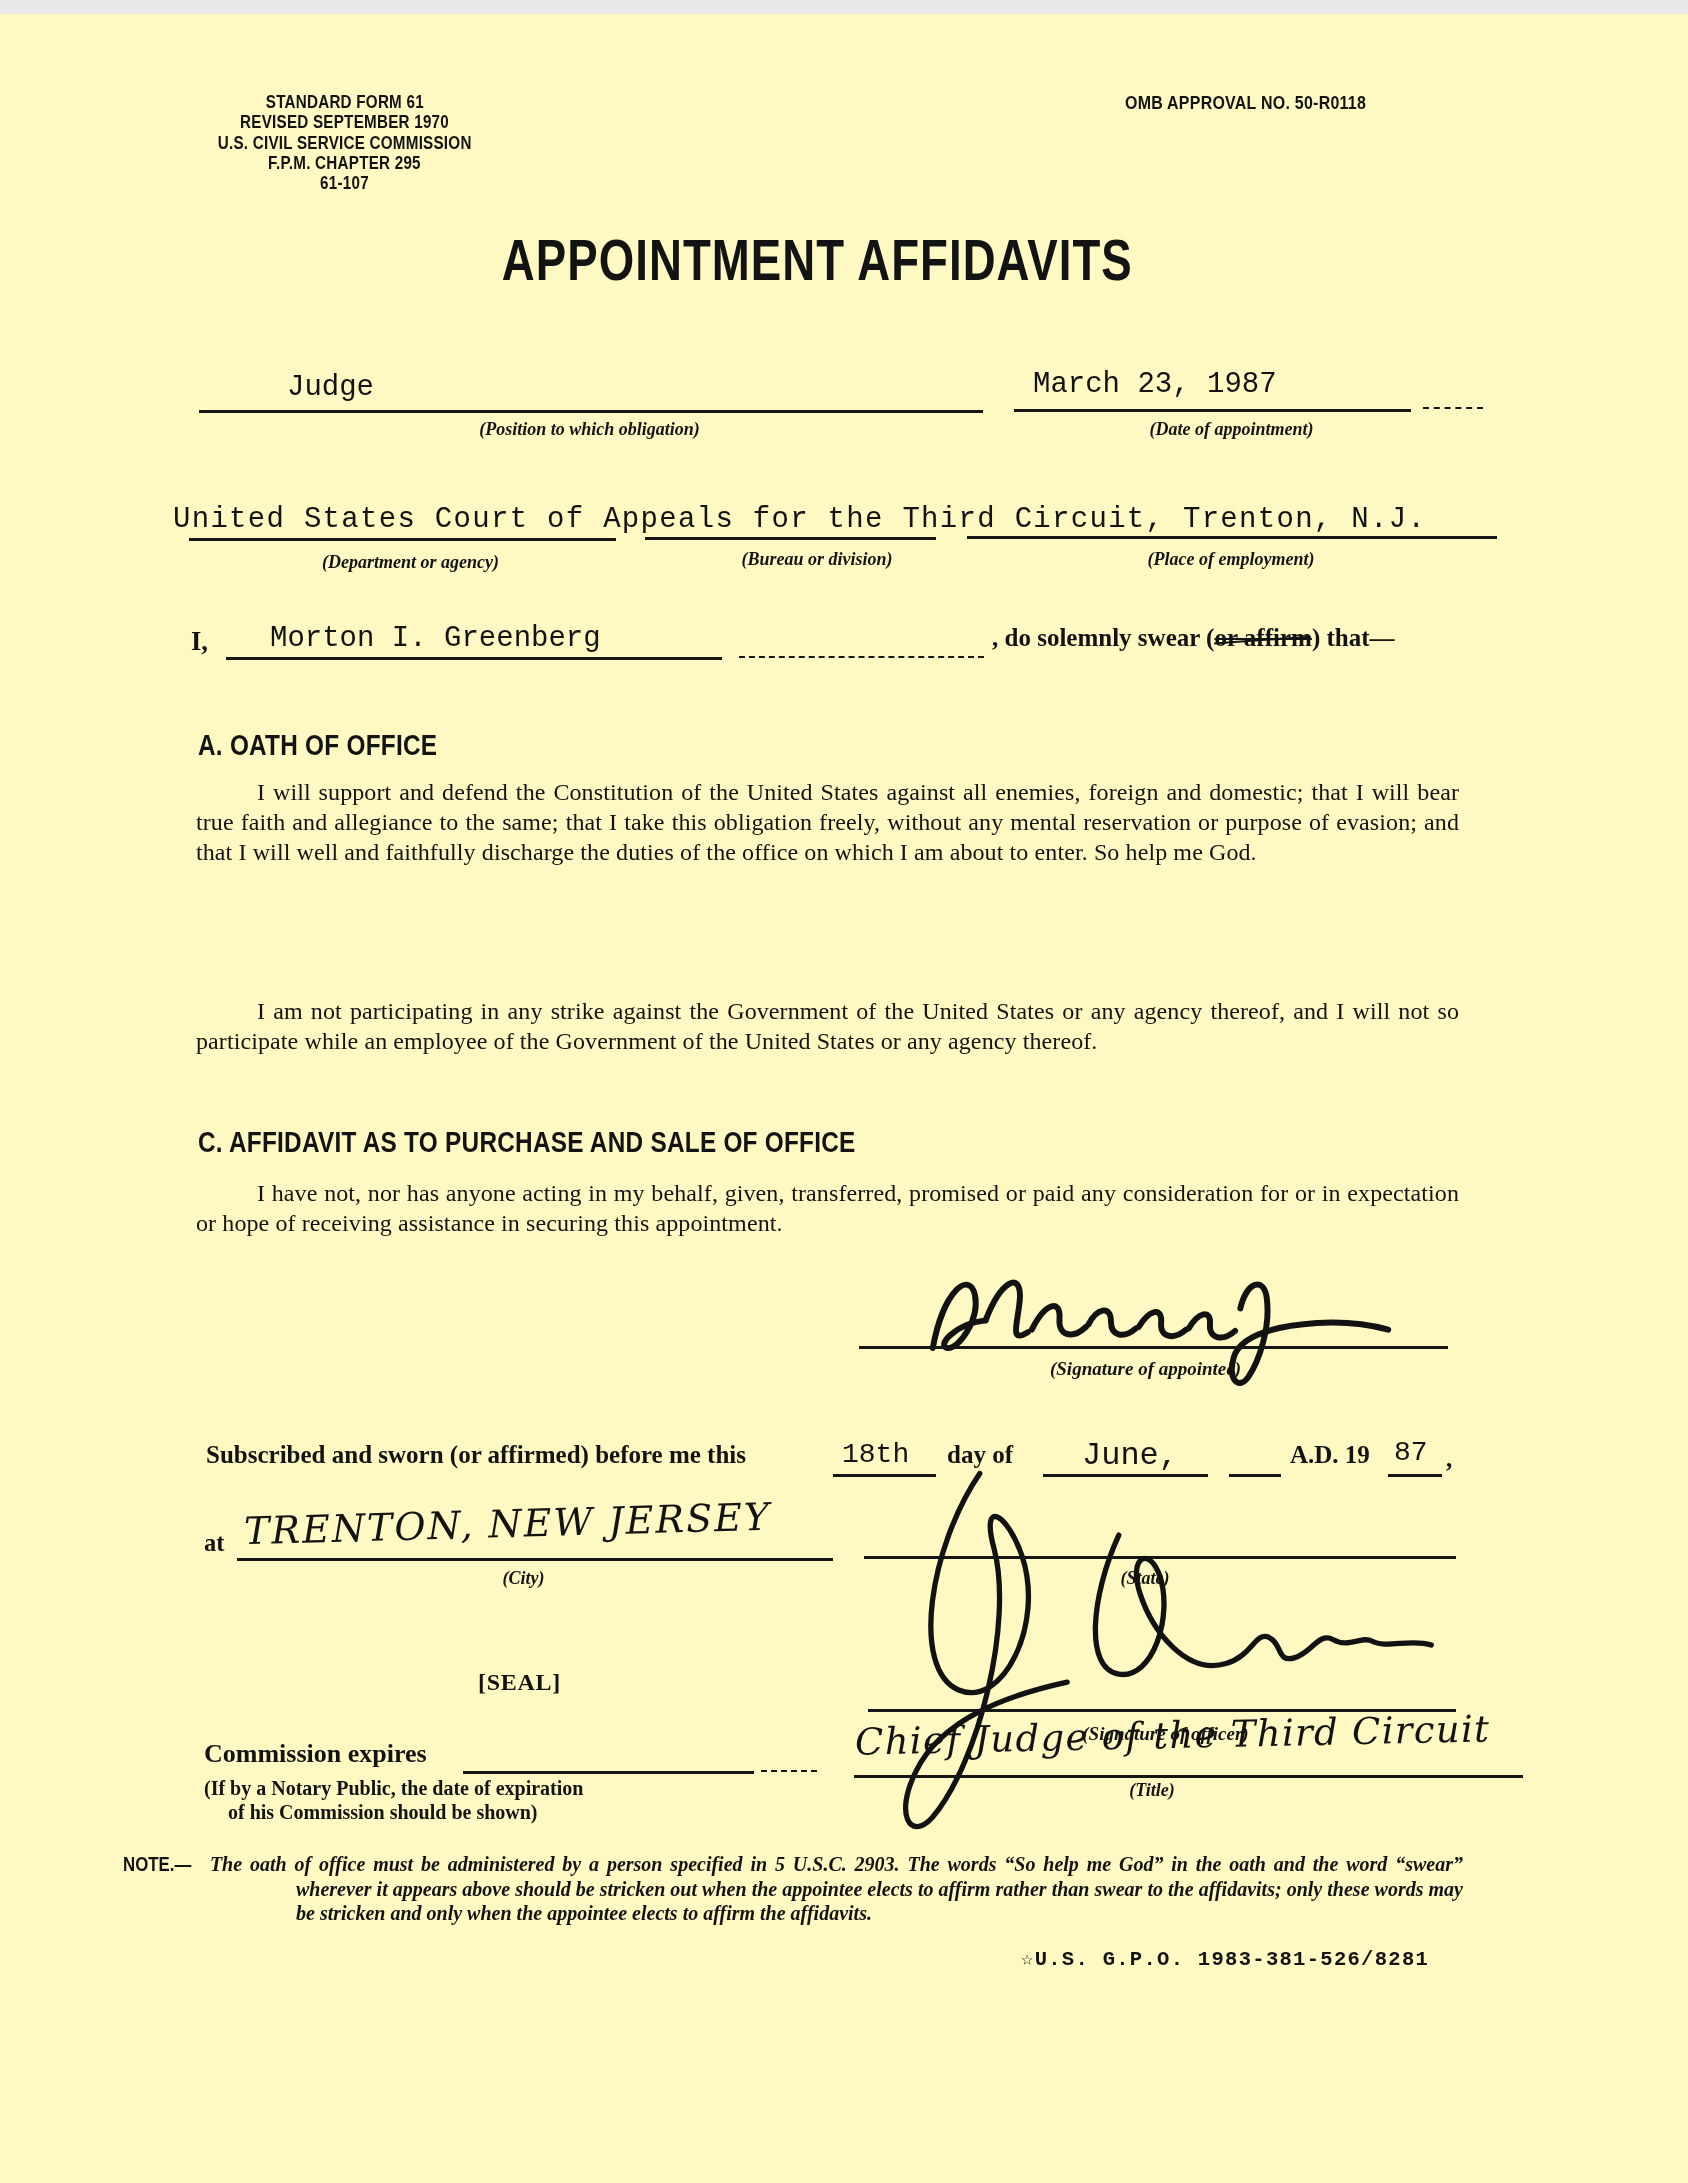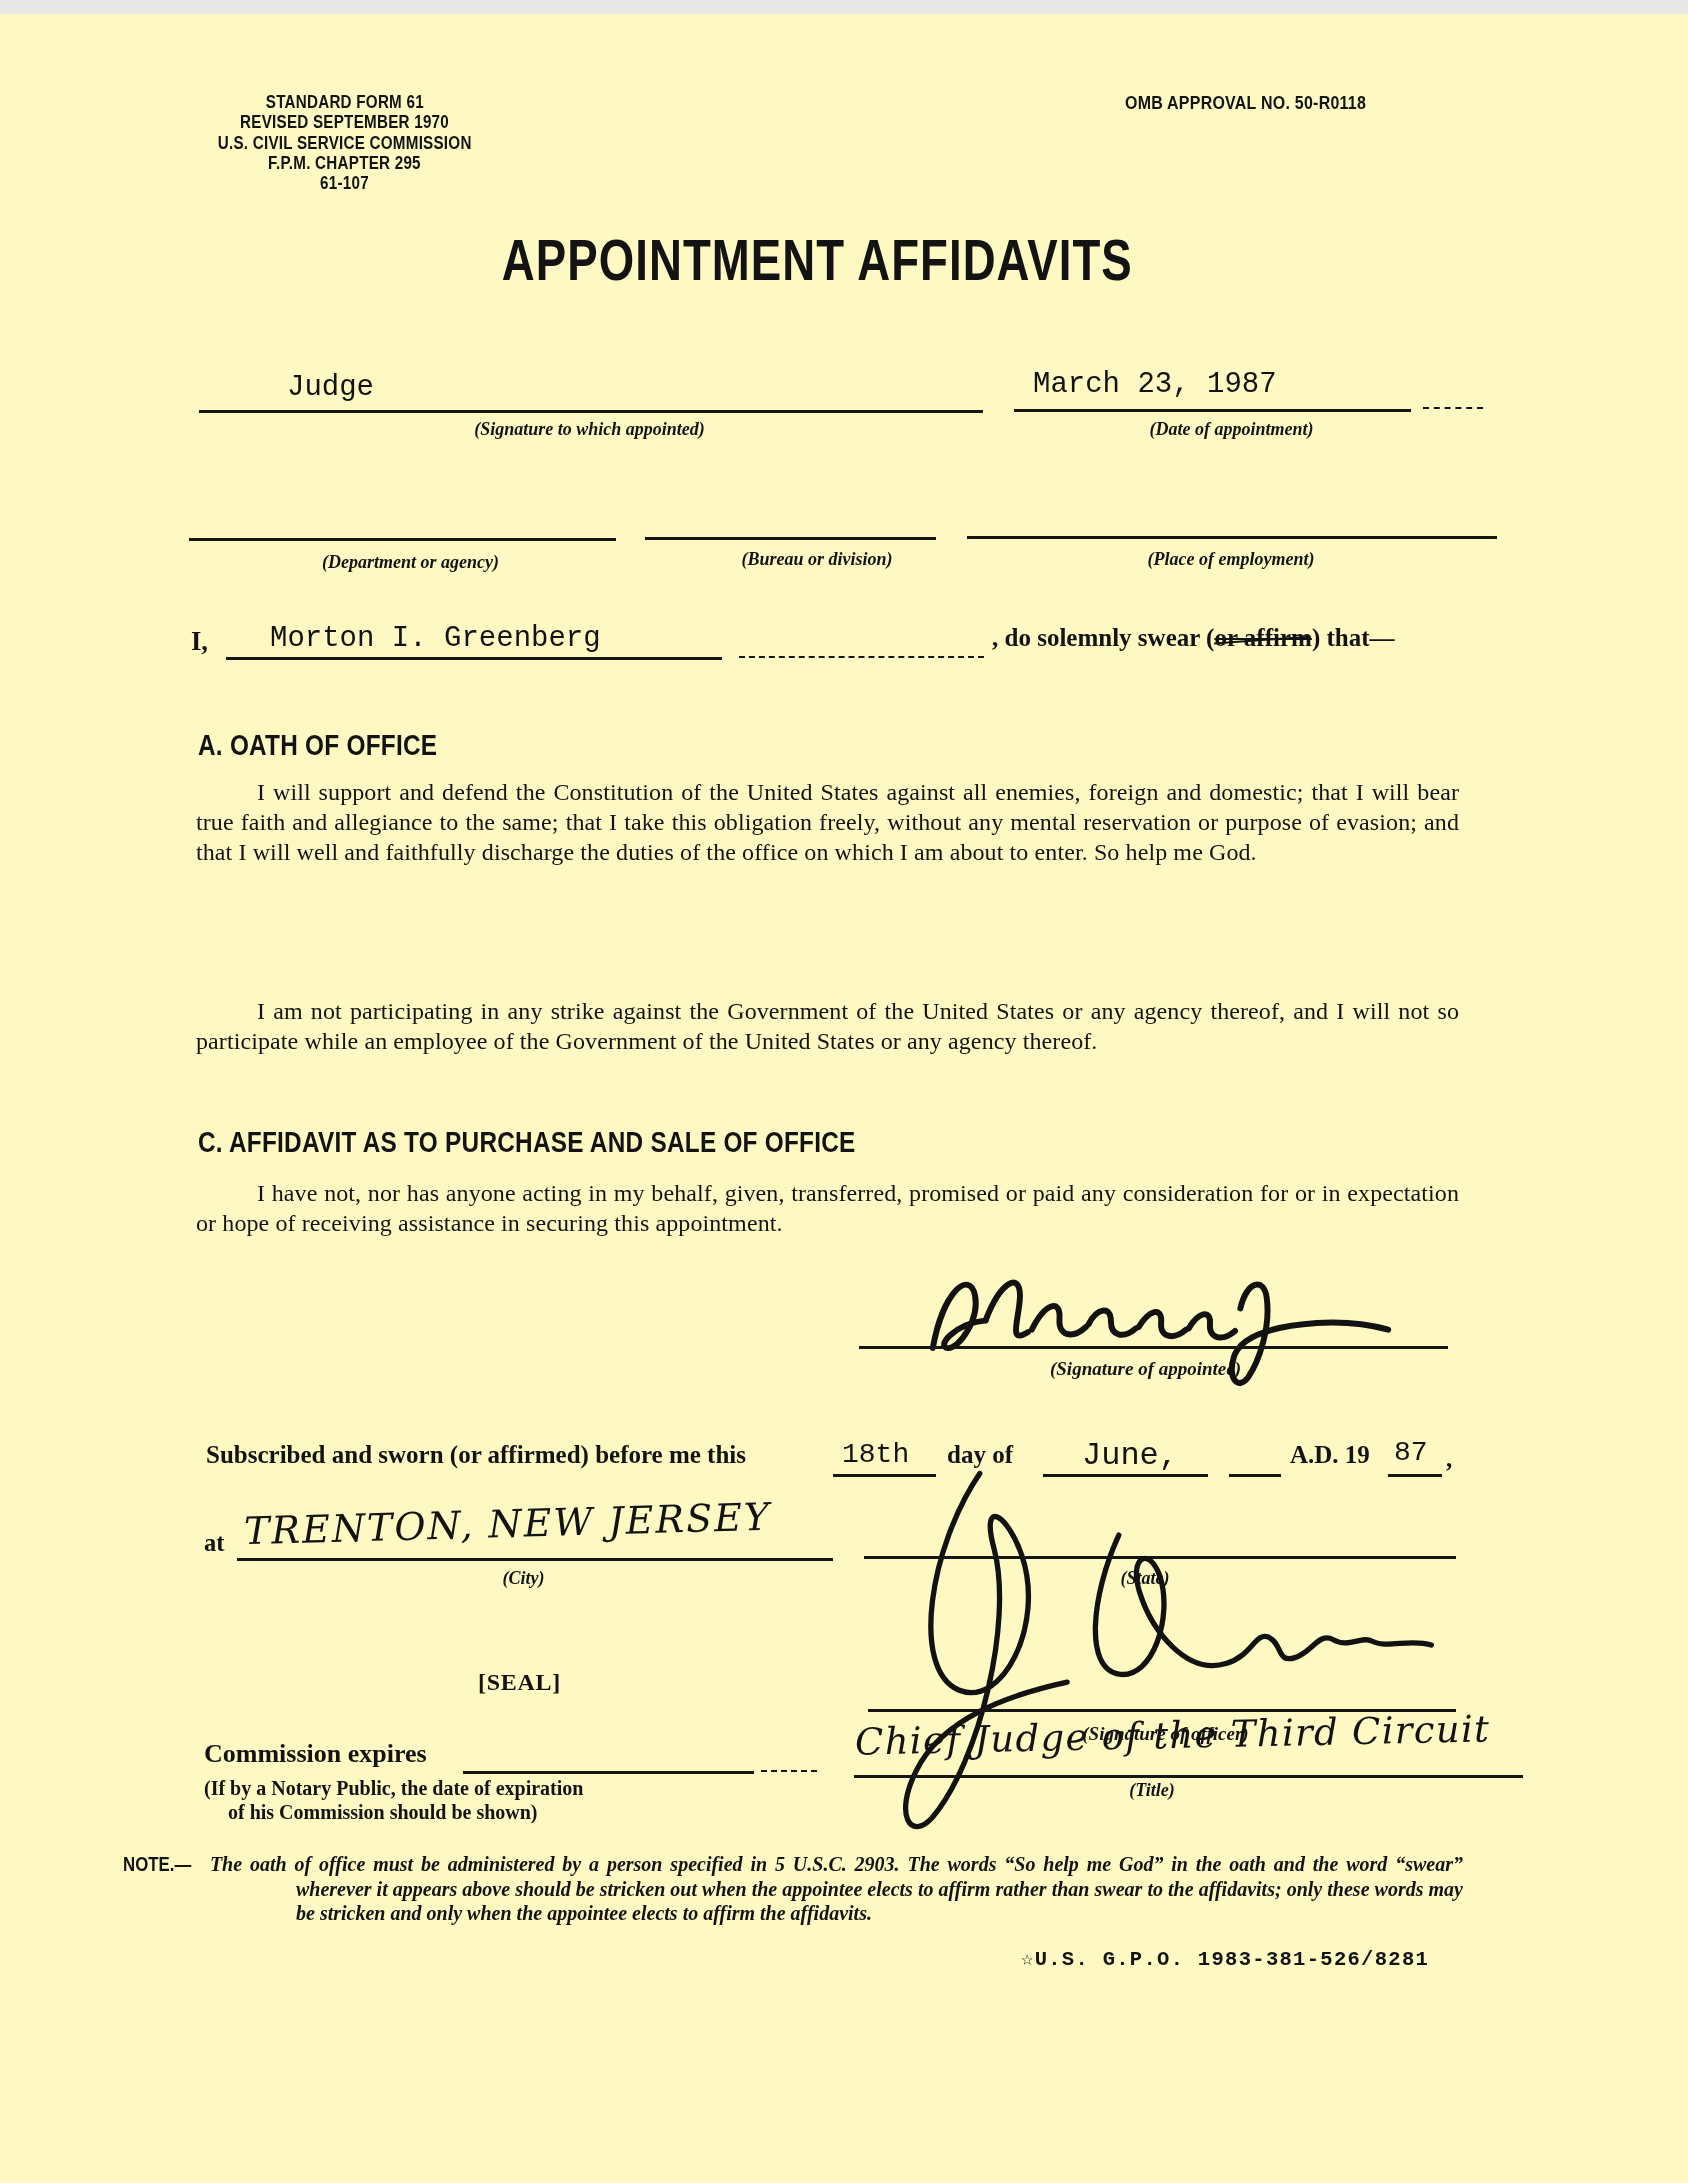--- a/index.html
+++ b/index.html
@@ -43,27 +43,28 @@
   <div class="abs ff-head" style="left:1125px;top:78px;font-size:19px;letter-spacing:0.3px;">
     <span class="cx">OMB APPROVAL NO. 50-R0118</span>
   </div>
 
   <div class="abs ff-head" style="left:0;top:213px;width:1635px;text-align:center;font-size:57px;letter-spacing:1.3px;">
     <span class="cx-c">APPOINTMENT AFFIDAVITS</span>
   </div>
 
   <div class="abs ff-type" style="left:287px;top:357px;font-size:29px;">Judge</div>
   <div class="abs rule" style="left:199px;top:396px;width:784px;"></div>
-  <div class="abs label" style="left:424px;top:405px;width:331px;">(Signature to which appointed)</div>
+  <div class="abs label" style="left:424px;top:405px;width:331px;">(Position to which obligation)</div>
 
   <div class="abs ff-type" style="left:1033px;top:354px;font-size:29px;">March 23, 1987</div>
   <div class="abs rule" style="left:1014px;top:395px;width:397px;"></div>
   <div class="abs rule-dash" style="left:1423px;top:393px;width:60px;"></div>
   <div class="abs label" style="left:1099px;top:405px;width:265px;">(Date of appointment)</div>
 
+  <div class="abs ff-type" style="left:173px;top:489px;font-size:29px;letter-spacing:1.3px;">United States Court of Appeals for the Third Circuit, Trenton, N.J.</div>
   <div class="abs rule" style="left:189px;top:524px;width:427px;"></div>
   <div class="abs rule" style="left:645px;top:523px;width:291px;"></div>
   <div class="abs rule" style="left:967px;top:522px;width:530px;"></div>
   <div class="abs label" style="left:278px;top:538px;width:265px;">(Department or agency)</div>
   <div class="abs label" style="left:698px;top:535px;width:238px;">(Bureau or division)</div>
   <div class="abs label" style="left:1102px;top:535px;width:258px;">(Place of employment)</div>
 
   <div class="abs ff-serif" style="left:191px;top:612px;font-size:26.5px;font-weight:bold;">I,</div>
   <div class="abs ff-type" style="left:270px;top:608px;font-size:29px;">Morton I. Greenberg</div>
   <div class="abs rule" style="left:226px;top:643px;width:496px;"></div>

